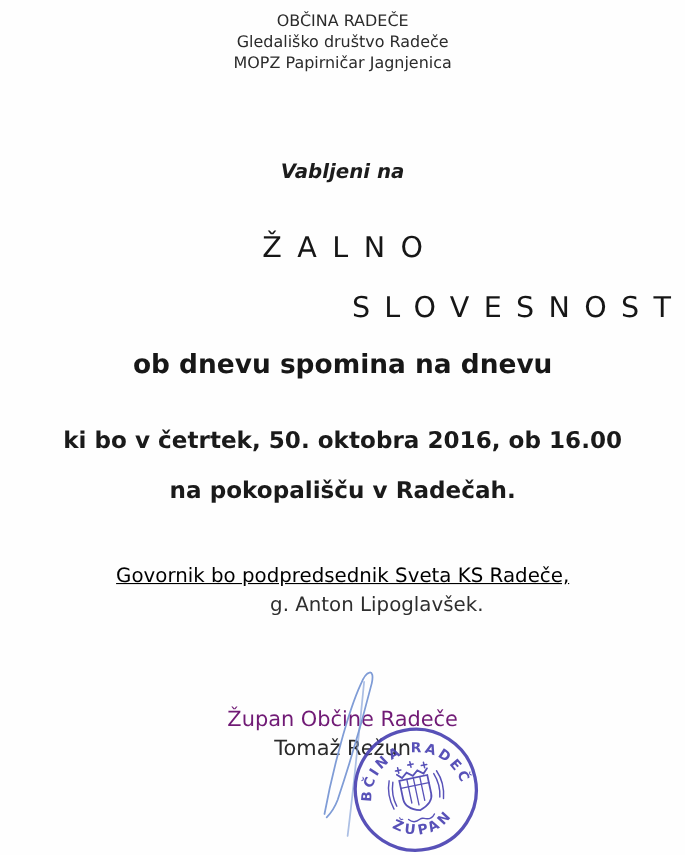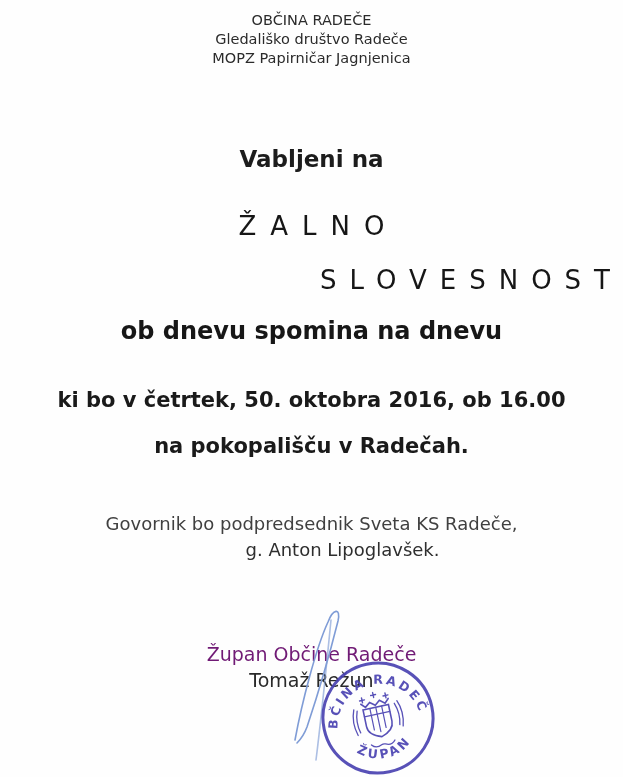--- a/index.html
+++ b/index.html
@@ -15,27 +15,27 @@
   }
   .line {
     position: absolute;
     left: 0;
     width: 100%;
     text-align: center;
     white-space: nowrap;
   }
   .header-block { position: absolute; top: 11px; left: 0; width: 100%; text-align: center; }
   .header-line { font-size: 14.5px; line-height: 19px; color: #2b2b2b; }
-  .intro   { top: 146px; font-size: 23px; font-weight: bold; color: #1c1c1c; }
+  .intro   { top: 146px; font-size: 18px; font-weight: bold; font-style: italic; color: #1c1c1c; }
   .title1  { top: 211px; font-size: 26px; letter-spacing: 14px; text-indent: 14px; color: #161616; }
   .title2  { top: 265px; font-size: 26px; letter-spacing: 13px; text-indent: 13px; color: #161616; text-align: right; }
   .subtitle{ top: 317px; font-size: 24px; font-weight: bold; color: #171717; }
   .dateline{ top: 388px; font-size: 21px; font-weight: bold; color: #1a1a1a; }
   .location{ top: 434px; font-size: 21px; font-weight: bold; color: #1a1a1a; }
-  .speaker1{ top: 513px; font-size: 18px; color: #404040; }
+  .speaker1{ top: 513px; font-size: 18px; color: #000000; text-decoration: underline; }
   .speaker2{ top: 539px; font-size: 18px; color: #2e2e2e; padding-left: 31px; }
   .sig1    { top: 643px; font-size: 19px; color: #701a75; }
   .sig2    { top: 669px; font-size: 19px; color: #2a2a2a; }
   .overlay {
     position: absolute;
     left: 0; top: 590px;
     width: 623px; height: 187px;
     pointer-events: none;
   }
   .stamp-text { font-family: "DejaVu Sans", sans-serif; font-weight: bold; }

